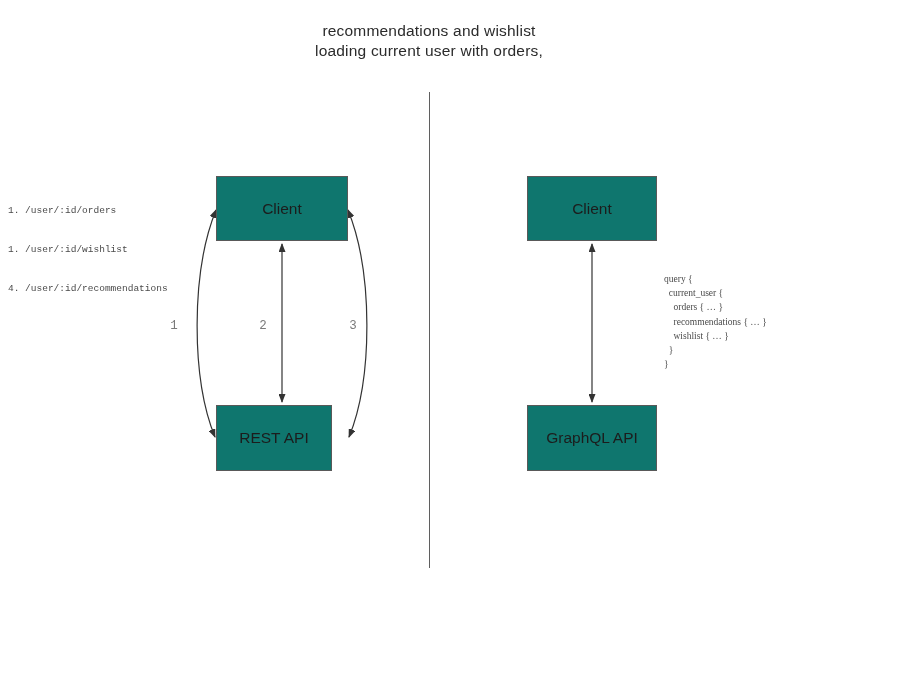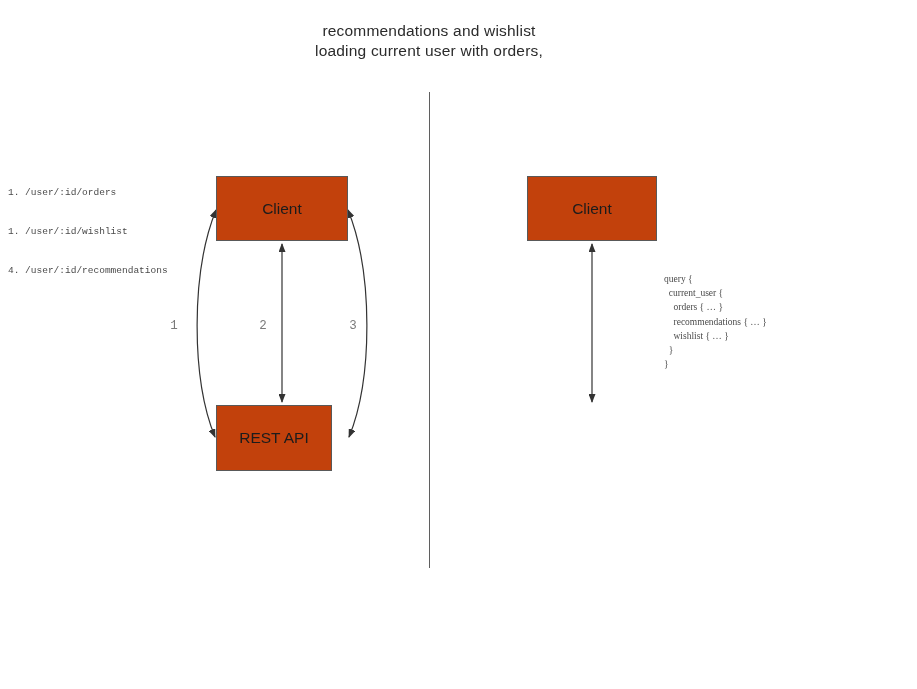--- a/index.html
+++ b/index.html
@@ -31,36 +31,36 @@
     position: absolute;
     left: 428.5px;
     top: 92px;
     width: 1.6px;
     height: 476px;
     background: #5f5f5f;
   }
   .node {
     position: absolute;
     box-sizing: border-box;
-    background: #c2410c;
+    background: #0f766e;
     border: 1.5px solid #595959;
     display: flex;
     align-items: center;
     justify-content: center;
     font-size: 15.5px;
     color: #1c1c1c;
   }
   .node-rest-client    { left: 216px; top: 176px; width: 132px; height: 65px; }
   .node-rest-api       { left: 216px; top: 405px; width: 116px; height: 66px; }
   .node-gql-client     { left: 527px; top: 176px; width: 130px; height: 65px; }
   .node-gql-api        { left: 527px; top: 405px; width: 130px; height: 66px; }
   .endpoints {
     position: absolute;
     left: 8px;
-    top: 160px;
+    top: 178px;
     font-family: "Liberation Mono", monospace;
     font-size: 9.5px;
     line-height: 13px;
     color: #4a4a4a;
     white-space: pre;
   }
   .query {
     position: absolute;
     left: 664px;
     top: 272px;
@@ -127,20 +127,23 @@
 
   <div class="node node-rest-client">
     <span>Client</span>
   </div>
   <div class="node node-rest-api">
     <span>REST API</span>
   </div>
   <div class="node node-gql-client">
     <span>Client</span>
   </div>
+  <div class="node node-gql-api">
+    <span>GraphQL API</span>
+  </div>
 
   <pre class="query">query {
   current_user {
     orders { … }
     recommendations { … }
     wishlist { … }
   }
 }</pre>
 
 </div>

